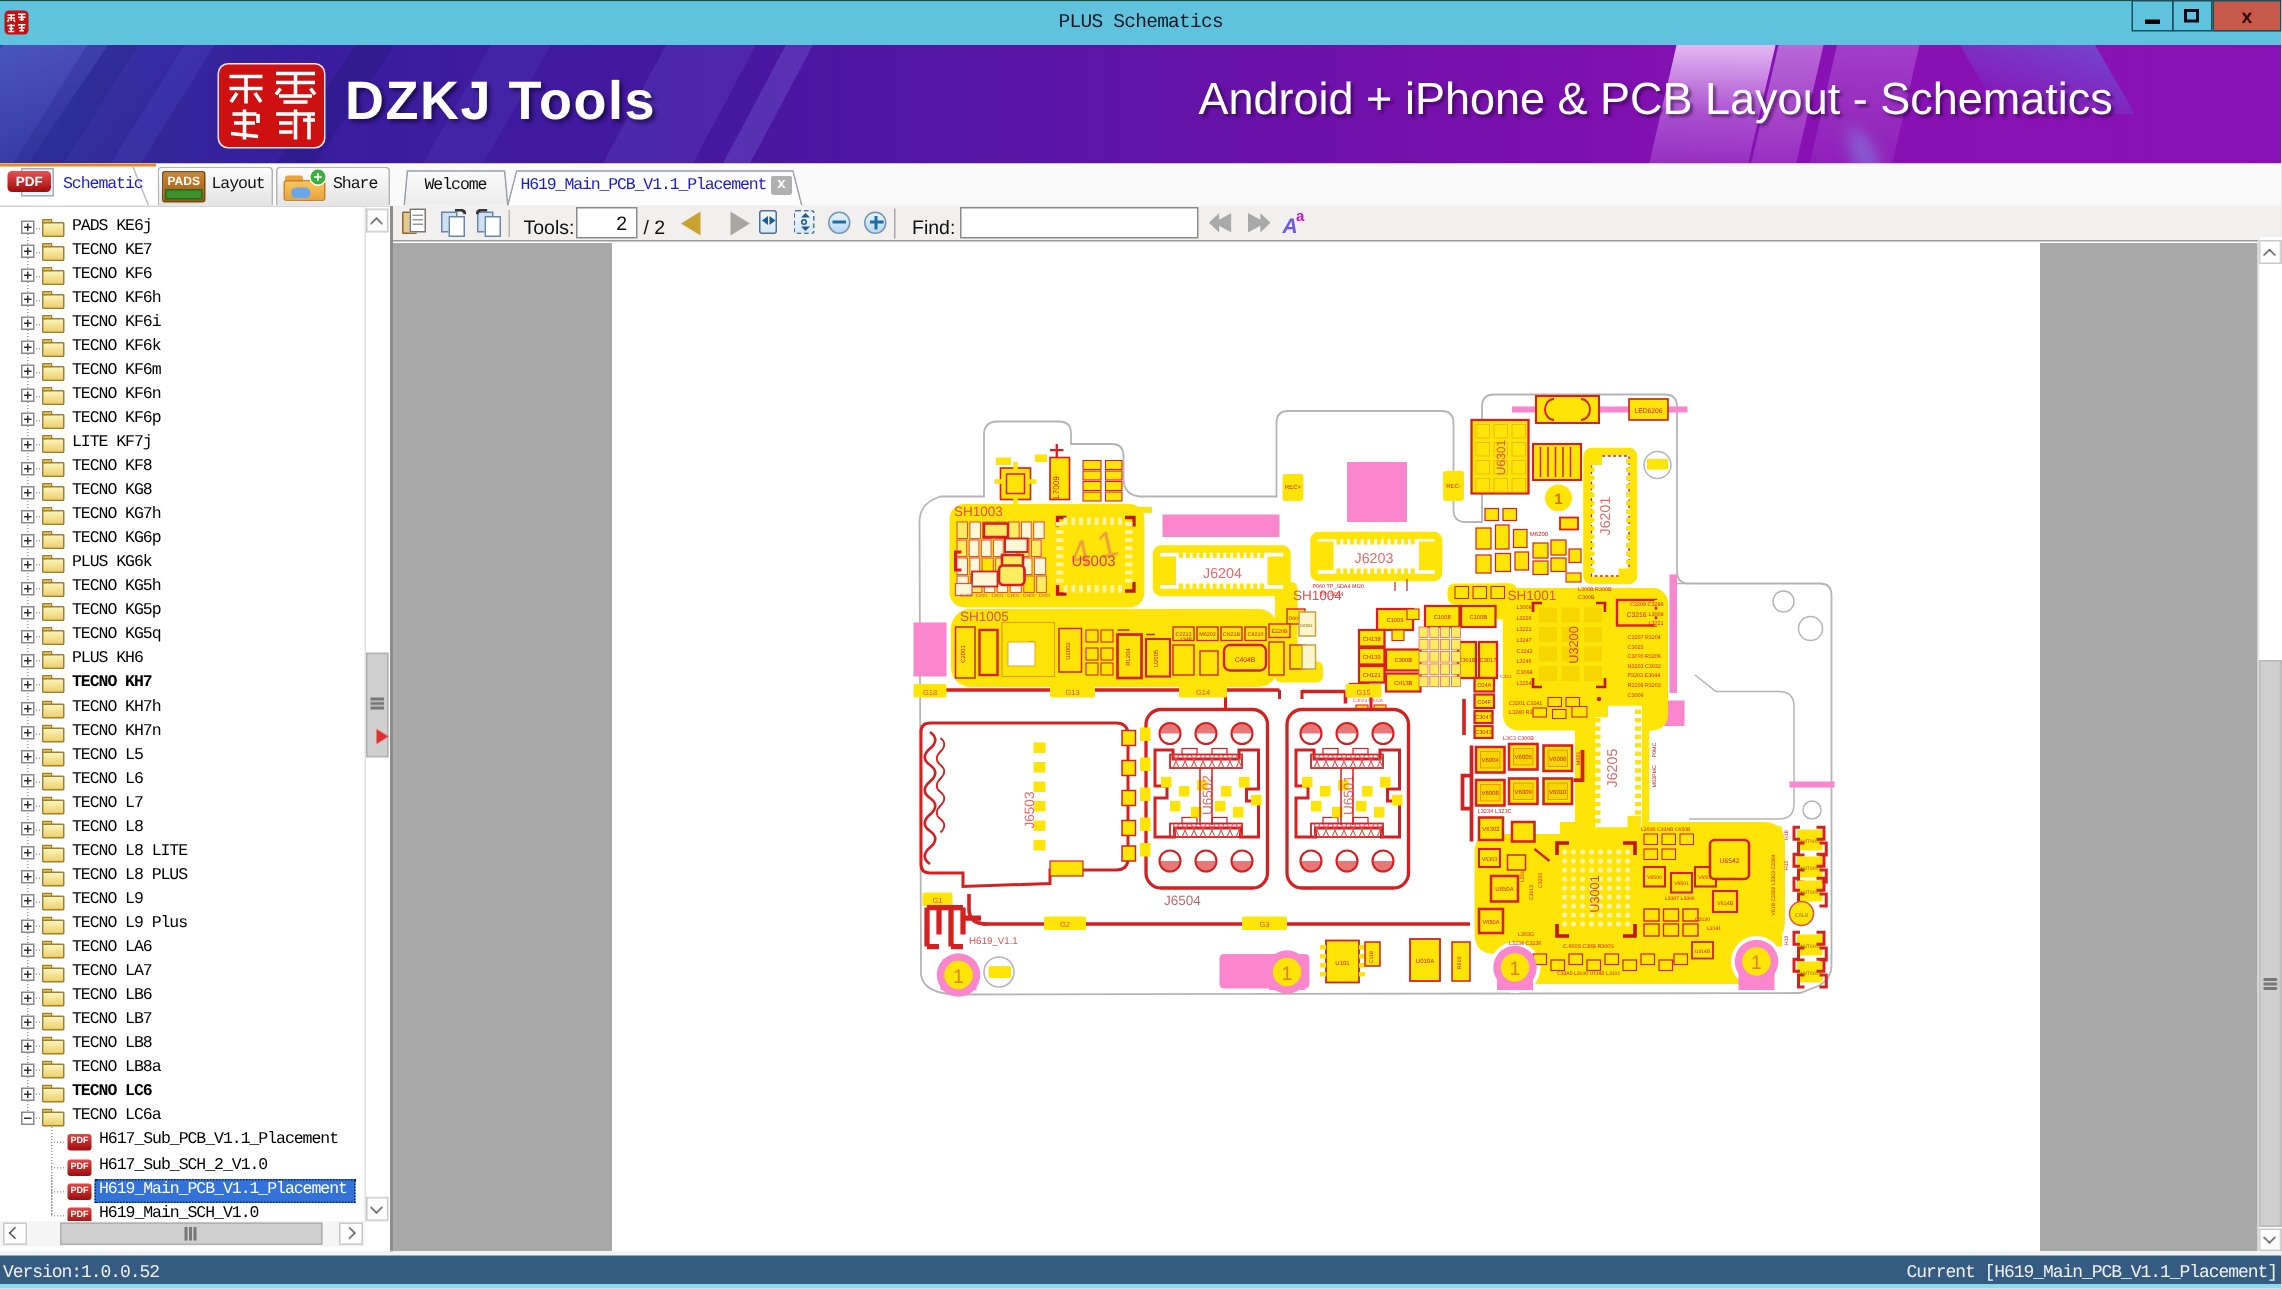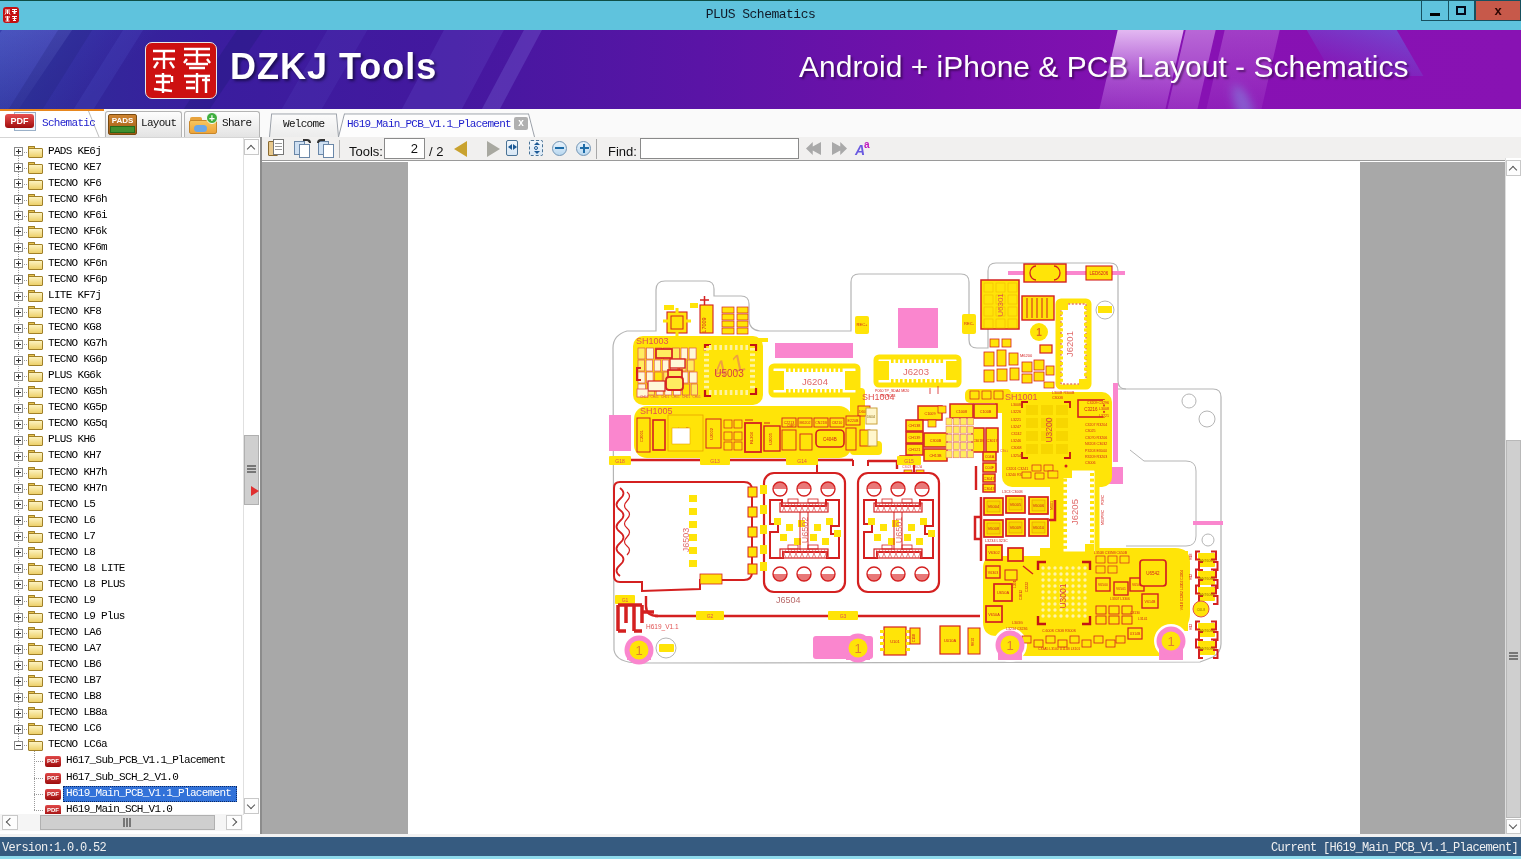--- a/index.html
+++ b/index.html
@@ -363,21 +363,21 @@
 <div class="abs" style="left:14px;top:451.9px;width:9px;height:9px;background:#fff;border:1px solid #8a8a8a;"></div>
 
 <div class="abs" style="left:16px;top:455.9px;width:5px;height:1px;background:#333;"></div>
 
 <div class="abs" style="left:18px;top:453.9px;width:1px;height:5px;background:#333;"></div>
 
 <div class="abs" style="left:28px;top:450.4px;width:7px;height:3px;background:#e9c552;border:1px solid #a08028;border-bottom:none;border-radius:1px 1px 0 0;"></div>
 
 <div class="abs" style="left:28px;top:452.4px;width:15px;height:10px;background:linear-gradient(180deg,#fdf3c0,#edd06a);border:1px solid #a08028;border-radius:1px;"></div>
 
-<div class="abs mono" style="left:48px;top:449.4px;font-size:11px;letter-spacing:-0.7px;color:#000;white-space:pre;">TECNO KH7</div>
+<div class="abs mono" style="left:48px;top:449.4px;font-size:11px;letter-spacing:-0.7px;color:#000;white-space:pre;font-weight:bold;">TECNO KH7</div>
 
 <div class="abs" style="left:18px;top:472.5px;width:12px;height:1px;background-image:repeating-linear-gradient(90deg,#9a9a9a 0 1px,transparent 1px 2px);"></div>
 
 <div class="abs" style="left:14px;top:468.0px;width:9px;height:9px;background:#fff;border:1px solid #8a8a8a;"></div>
 
 <div class="abs" style="left:16px;top:472.0px;width:5px;height:1px;background:#333;"></div>
 
 <div class="abs" style="left:18px;top:470.0px;width:1px;height:5px;background:#333;"></div>
 
 <div class="abs" style="left:28px;top:466.5px;width:7px;height:3px;background:#e9c552;border:1px solid #a08028;border-bottom:none;border-radius:1px 1px 0 0;"></div>
@@ -601,21 +601,21 @@
 <div class="abs" style="left:14px;top:724.8px;width:9px;height:9px;background:#fff;border:1px solid #8a8a8a;"></div>
 
 <div class="abs" style="left:16px;top:728.8px;width:5px;height:1px;background:#333;"></div>
 
 <div class="abs" style="left:18px;top:726.8px;width:1px;height:5px;background:#333;"></div>
 
 <div class="abs" style="left:28px;top:723.3px;width:7px;height:3px;background:#e9c552;border:1px solid #a08028;border-bottom:none;border-radius:1px 1px 0 0;"></div>
 
 <div class="abs" style="left:28px;top:725.3px;width:15px;height:10px;background:linear-gradient(180deg,#fdf3c0,#edd06a);border:1px solid #a08028;border-radius:1px;"></div>
 
-<div class="abs mono" style="left:48px;top:722.3px;font-size:11px;letter-spacing:-0.7px;color:#000;white-space:pre;">TECNO LC6</div>
+<div class="abs mono" style="left:48px;top:722.3px;font-size:11px;letter-spacing:-0.7px;color:#000;white-space:pre;font-weight:bold;">TECNO LC6</div>
 
 <div class="abs" style="left:18px;top:745.4px;width:12px;height:1px;background-image:repeating-linear-gradient(90deg,#9a9a9a 0 1px,transparent 1px 2px);"></div>
 
 <div class="abs" style="left:14px;top:740.9px;width:9px;height:9px;background:#fff;border:1px solid #8a8a8a;"></div>
 
 <div class="abs" style="left:16px;top:744.9px;width:5px;height:1px;background:#333;"></div>
 
 <div class="abs" style="left:28px;top:739.4px;width:7px;height:3px;background:#e9c552;border:1px solid #a08028;border-bottom:none;border-radius:1px 1px 0 0;"></div>
 
 <div class="abs" style="left:28px;top:741.4px;width:15px;height:10px;background:linear-gradient(180deg,#fdf3c0,#edd06a);border:1px solid #a08028;border-radius:1px;"></div>

